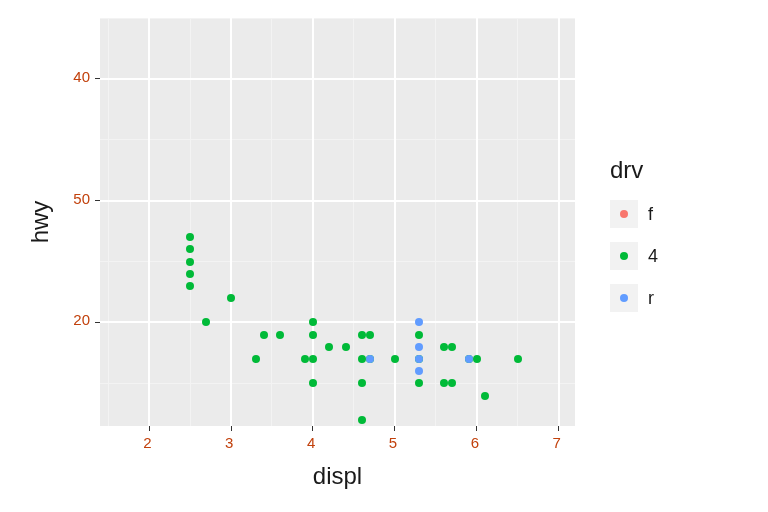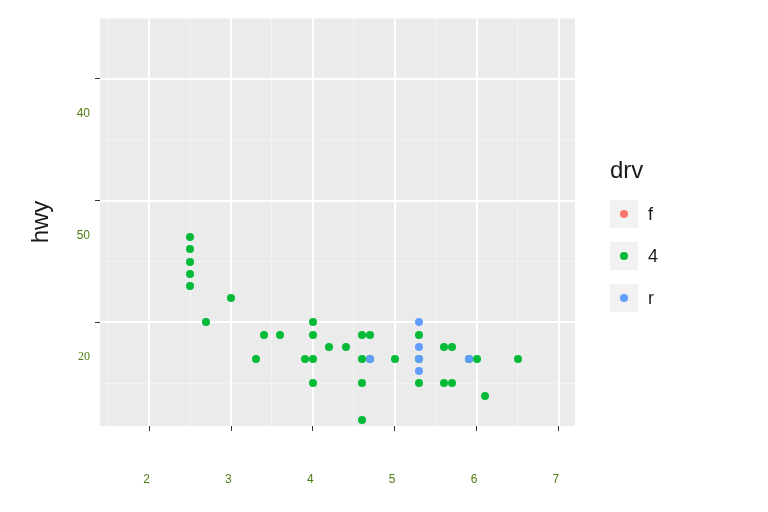--- a/index.html
+++ b/index.html
@@ -27,23 +27,22 @@
   .grid-minor {
     position: absolute;
     background: #f3f3f3;
   }
   .tick-mark {
     position: absolute;
     background: #333333;
   }
   .tick-label-x, .tick-label-y {
     position: absolute;
-    font-size: 12px;
-    color: #4d7c0f;
-    margin-top: 38px;
+    font-size: 15px;
+    color: #c2410c;
   }
   .axis-title-x {
     position: absolute;
     font-size: 24px;
     color: #1a1a1a;
     text-align: center;
   }
   .axis-title-y {
     position: absolute;
     font-size: 24px;
@@ -86,20 +85,21 @@
   }
 </style>
 </head>
 <body>
 
 <div class="stage">
 
   <div id="panel" class="panel" style="left: 100px; top: 18px; width: 475px; height: 408px;"></div>
 
   <div id="y-axis-title" class="axis-title-y" style="left: 10px; top: 208px; width: 60px;">hwy</div>
+  <div id="x-axis-title" class="axis-title-x" style="left: 100px; width: 475px; top: 462px;">displ</div>
 
   <div id="legend">
     <div id="legend-title" class="legend-title" style="left: 610px; top: 156px;">drv</div>
   </div>
 
 <div class="grid-minor" style="left: 107.69px; top: 18px; width: 1px; height: 408px;"></div>
     <div class="grid-minor" style="left: 189.586px; top: 18px; width: 1px; height: 408px;"></div>
     <div class="grid-minor" style="left: 271.483px; top: 18px; width: 1px; height: 408px;"></div>
     <div class="grid-minor" style="left: 353.379px; top: 18px; width: 1px; height: 408px;"></div>
     <div class="grid-minor" style="left: 435.276px; top: 18px; width: 1px; height: 408px;"></div>
@@ -121,21 +121,21 @@
     <div class="tick-mark" style="left: 394.328px; top: 426px; width: 1px; height: 5px;"></div>
     <div class="tick-label-x" style="left: 388.828px; top: 434px;">5</div>
     <div class="grid-major" style="left: 475.724px; top: 18px; width: 2px; height: 408px;"></div>
     <div class="tick-mark" style="left: 476.224px; top: 426px; width: 1px; height: 5px;"></div>
     <div class="tick-label-x" style="left: 470.724px; top: 434px;">6</div>
     <div class="grid-major" style="left: 557.621px; top: 18px; width: 2px; height: 408px;"></div>
     <div class="tick-mark" style="left: 558.121px; top: 426px; width: 1px; height: 5px;"></div>
     <div class="tick-label-x" style="left: 552.621px; top: 434px;">7</div>
     <div class="grid-major" style="top: 321.478px; left: 100px; height: 2px; width: 475px;"></div>
     <div class="tick-mark" style="top: 321.978px; left: 95px; height: 1px; width: 5px;"></div>
-    <div class="tick-label-y" style="right: 678px; top: 311.478px; font-family: Liberation Serif, serif;">20</div>
+    <div class="tick-label-y" style="right: 678px; top: 311.478px;">20</div>
     <div class="grid-major" style="top: 199.687px; left: 100px; height: 2px; width: 475px;"></div>
     <div class="tick-mark" style="top: 200.187px; left: 95px; height: 1px; width: 5px;"></div>
     <div class="tick-label-y" style="right: 678px; top: 189.687px;">50</div>
     <div class="grid-major" style="top: 77.8955px; left: 100px; height: 2px; width: 475px;"></div>
     <div class="tick-mark" style="top: 78.3955px; left: 95px; height: 1px; width: 5px;"></div>
     <div class="tick-label-y" style="right: 678px; top: 67.8955px;">40</div>
     <div class="point" style="left: 190.086px; top: 285.94px; background: rgb(0, 186, 56);"></div>
     <div class="point" style="left: 190.086px; top: 273.761px; background: rgb(0, 186, 56);"></div>
     <div class="point" style="left: 190.086px; top: 261.582px; background: rgb(0, 186, 56);"></div>
     <div class="point" style="left: 190.086px; top: 249.403px; background: rgb(0, 186, 56);"></div>

